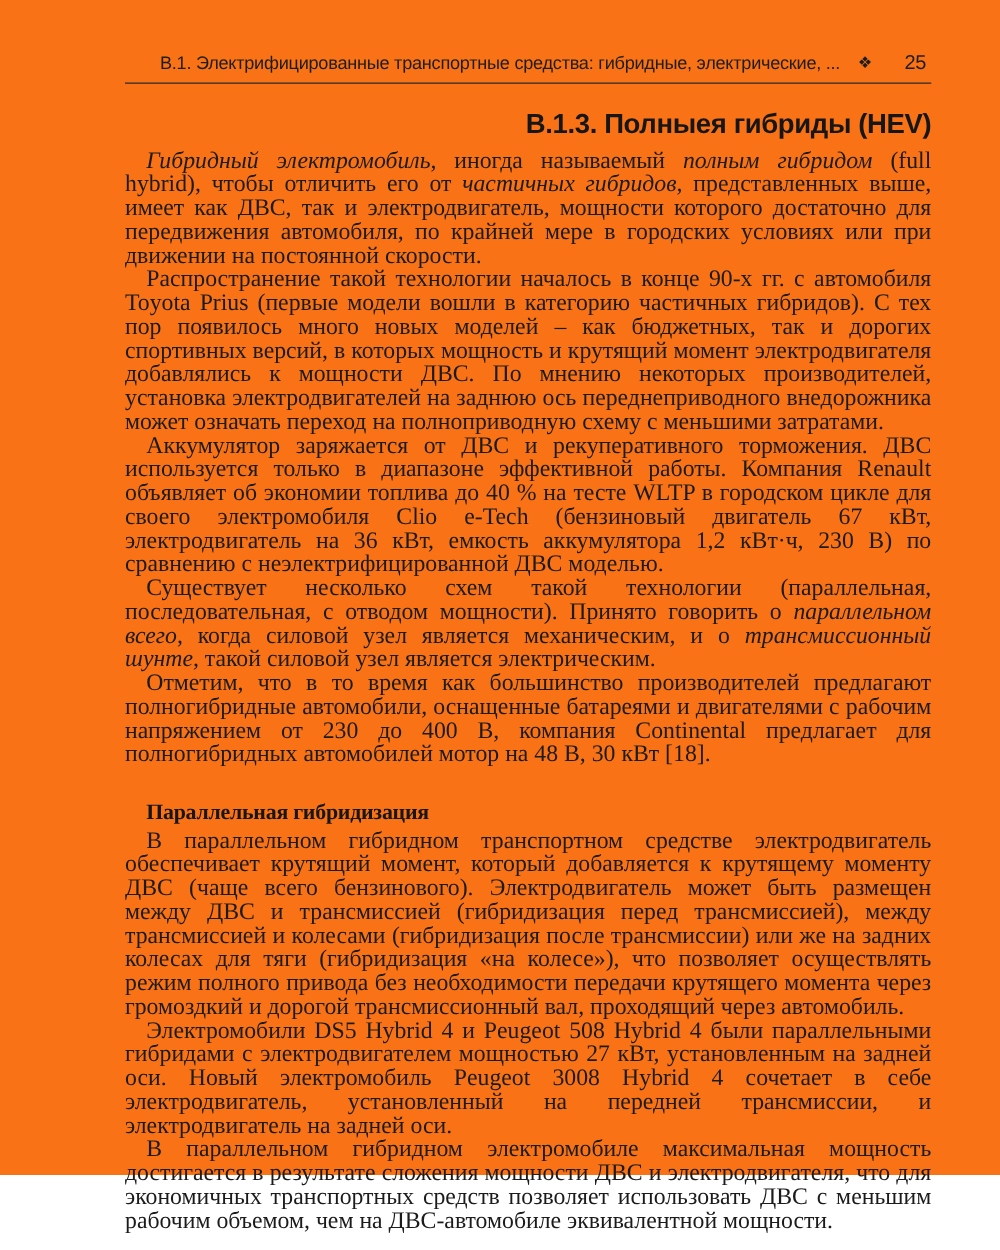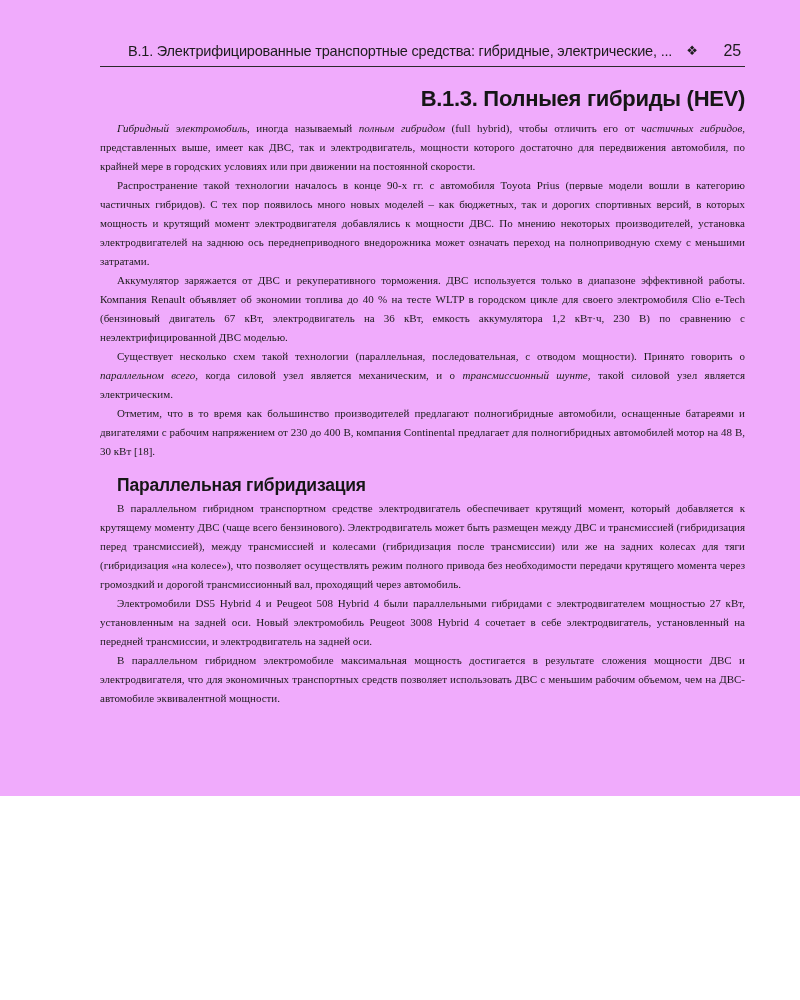--- a/index.html
+++ b/index.html
@@ -7,22 +7,22 @@
   body {
     width: 800px;
     height: 1000px;
     font-family: "Liberation Serif", "DejaVu Serif", serif;
     color: #1b1b1b;
     overflow: hidden;
   }
   .page {
     position: relative;
     width: 800px;
-    height: 796px;
-    background: #f0abfc;
+    height: 940px;
+    background: #f97316;
   }
   
   .running-head {
     position: absolute;
     top: 42px;
     left: 100px;
     width: 645px;
     display: flex;
     justify-content: flex-end;
     align-items: baseline;
@@ -61,39 +61,39 @@
   }
   
   .content {
     position: absolute;
     top: 119px;
     left: 100px;
     width: 645px;
   }
   .body-text {
     text-align: justify;
-    font-size: 11px;
+    font-size: 19px;
     line-height: 19px;
     color: #1b1b1b;
     hyphens: auto;
     -webkit-hyphens: auto;
   }
   .body-text p.para {
     text-indent: 17px;
     margin: 0;
   }
   .body-text em { font-style: italic; }
   .subsection {
-    font-family: Liberation Sans, sans-serif;
+    font-family: Liberation Serif, serif;
     font-weight: bold;
     font-size: 17.5px;
     letter-spacing: -0.2px;
     color: #161616;
     padding-left: 17px;
-    margin-top: 14px;
+    margin-top: 26px;
     margin-bottom: 3px;
   }
 </style>
 </head>
 <body>
 
 <div class="page">
 
   <div class="running-head">
     <span class="rh-title">В.1. Электрифицированные транспортные средства: гибридные, электрические, ...</span>

